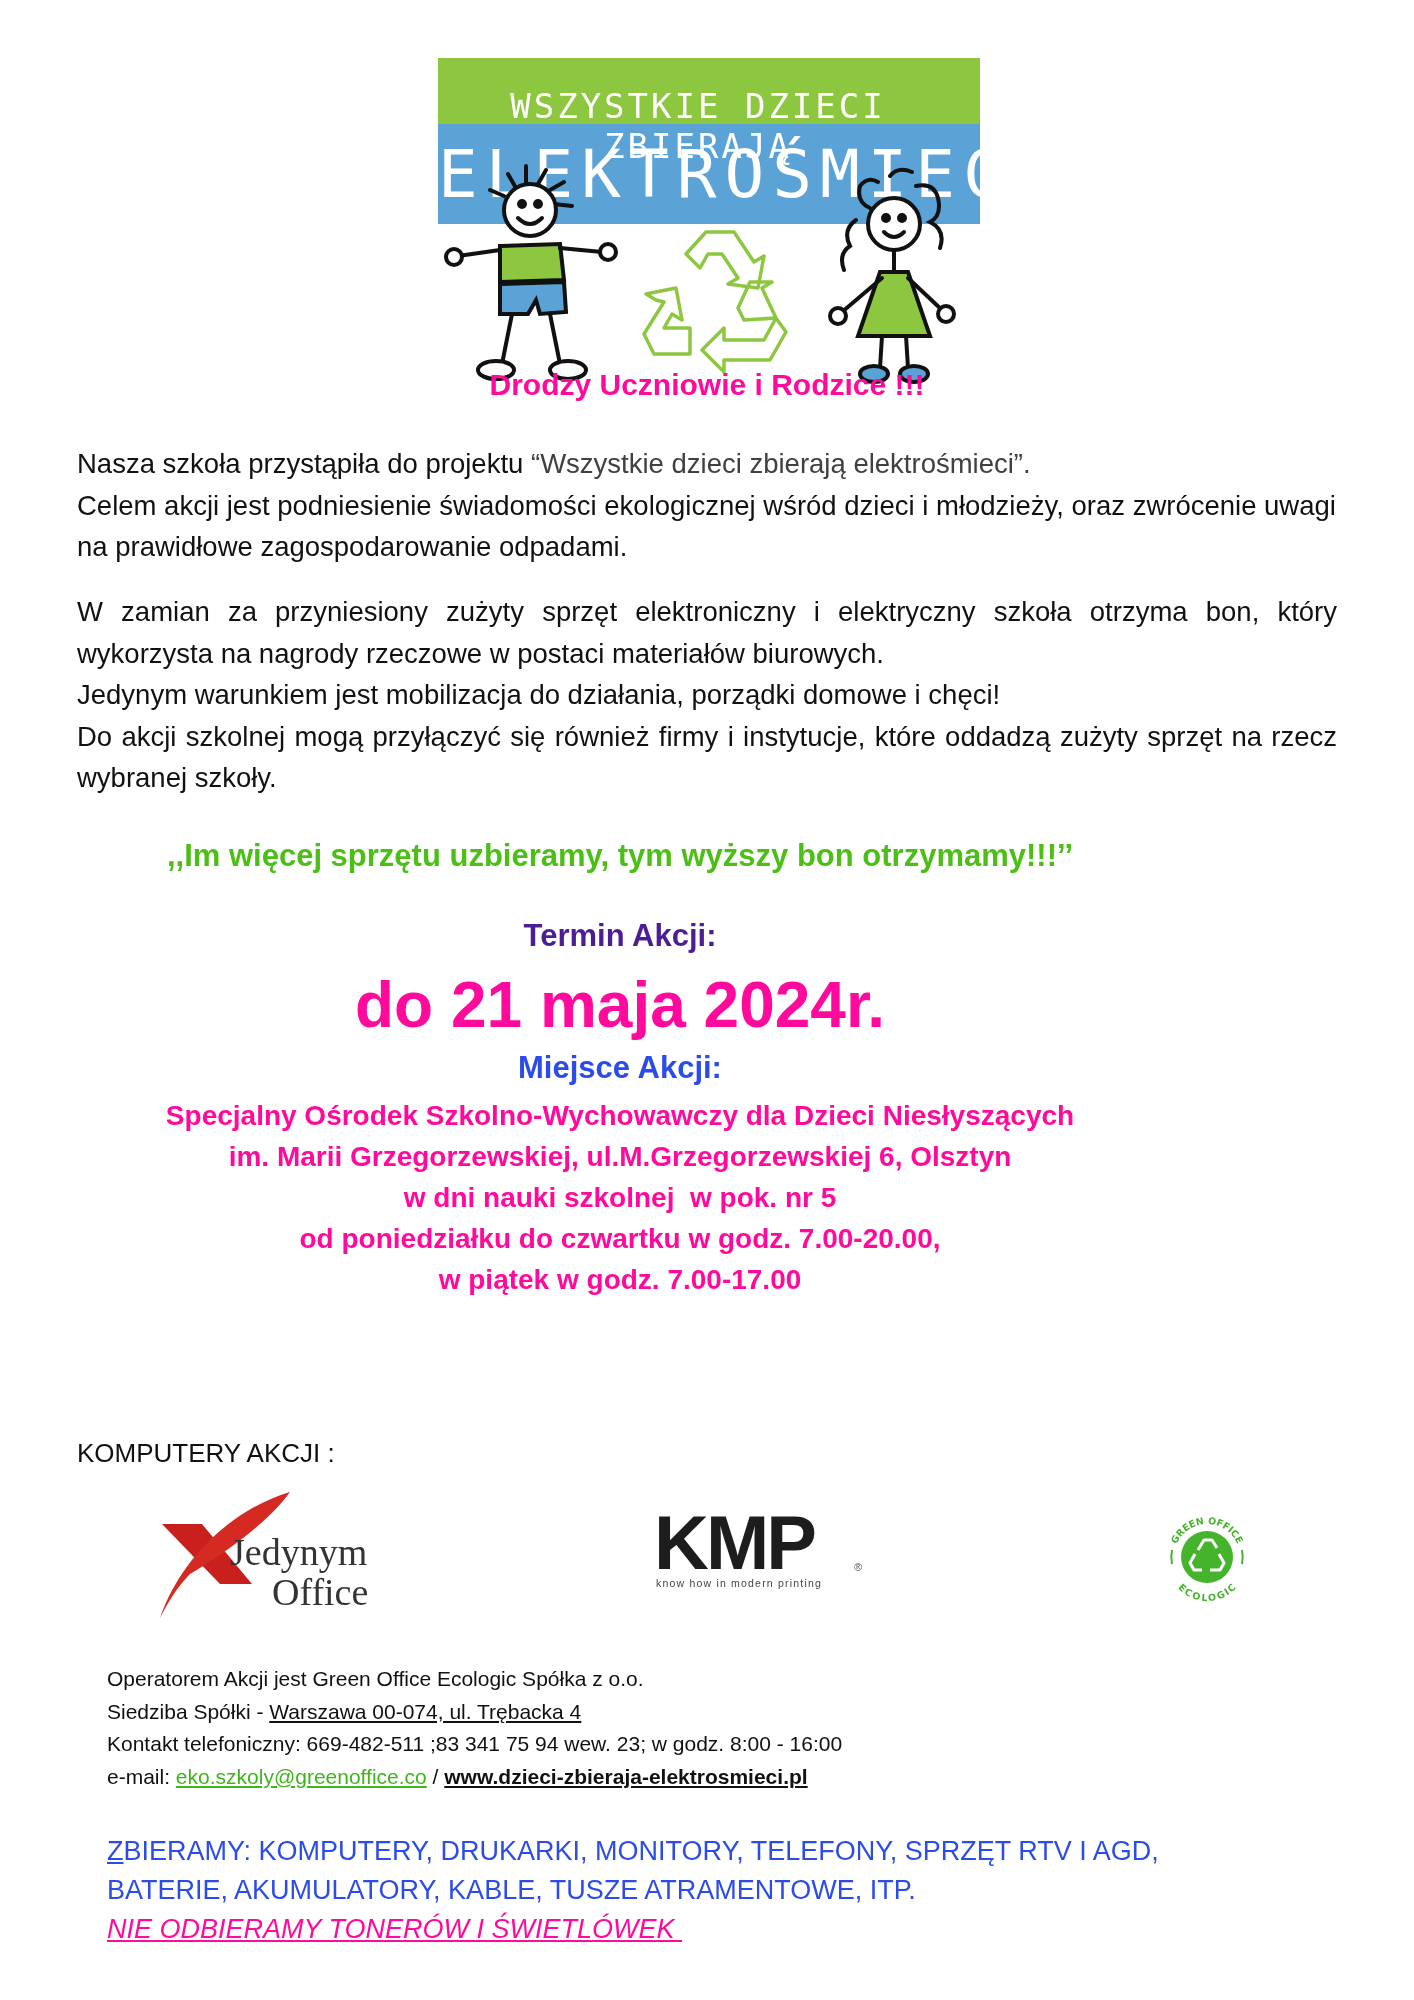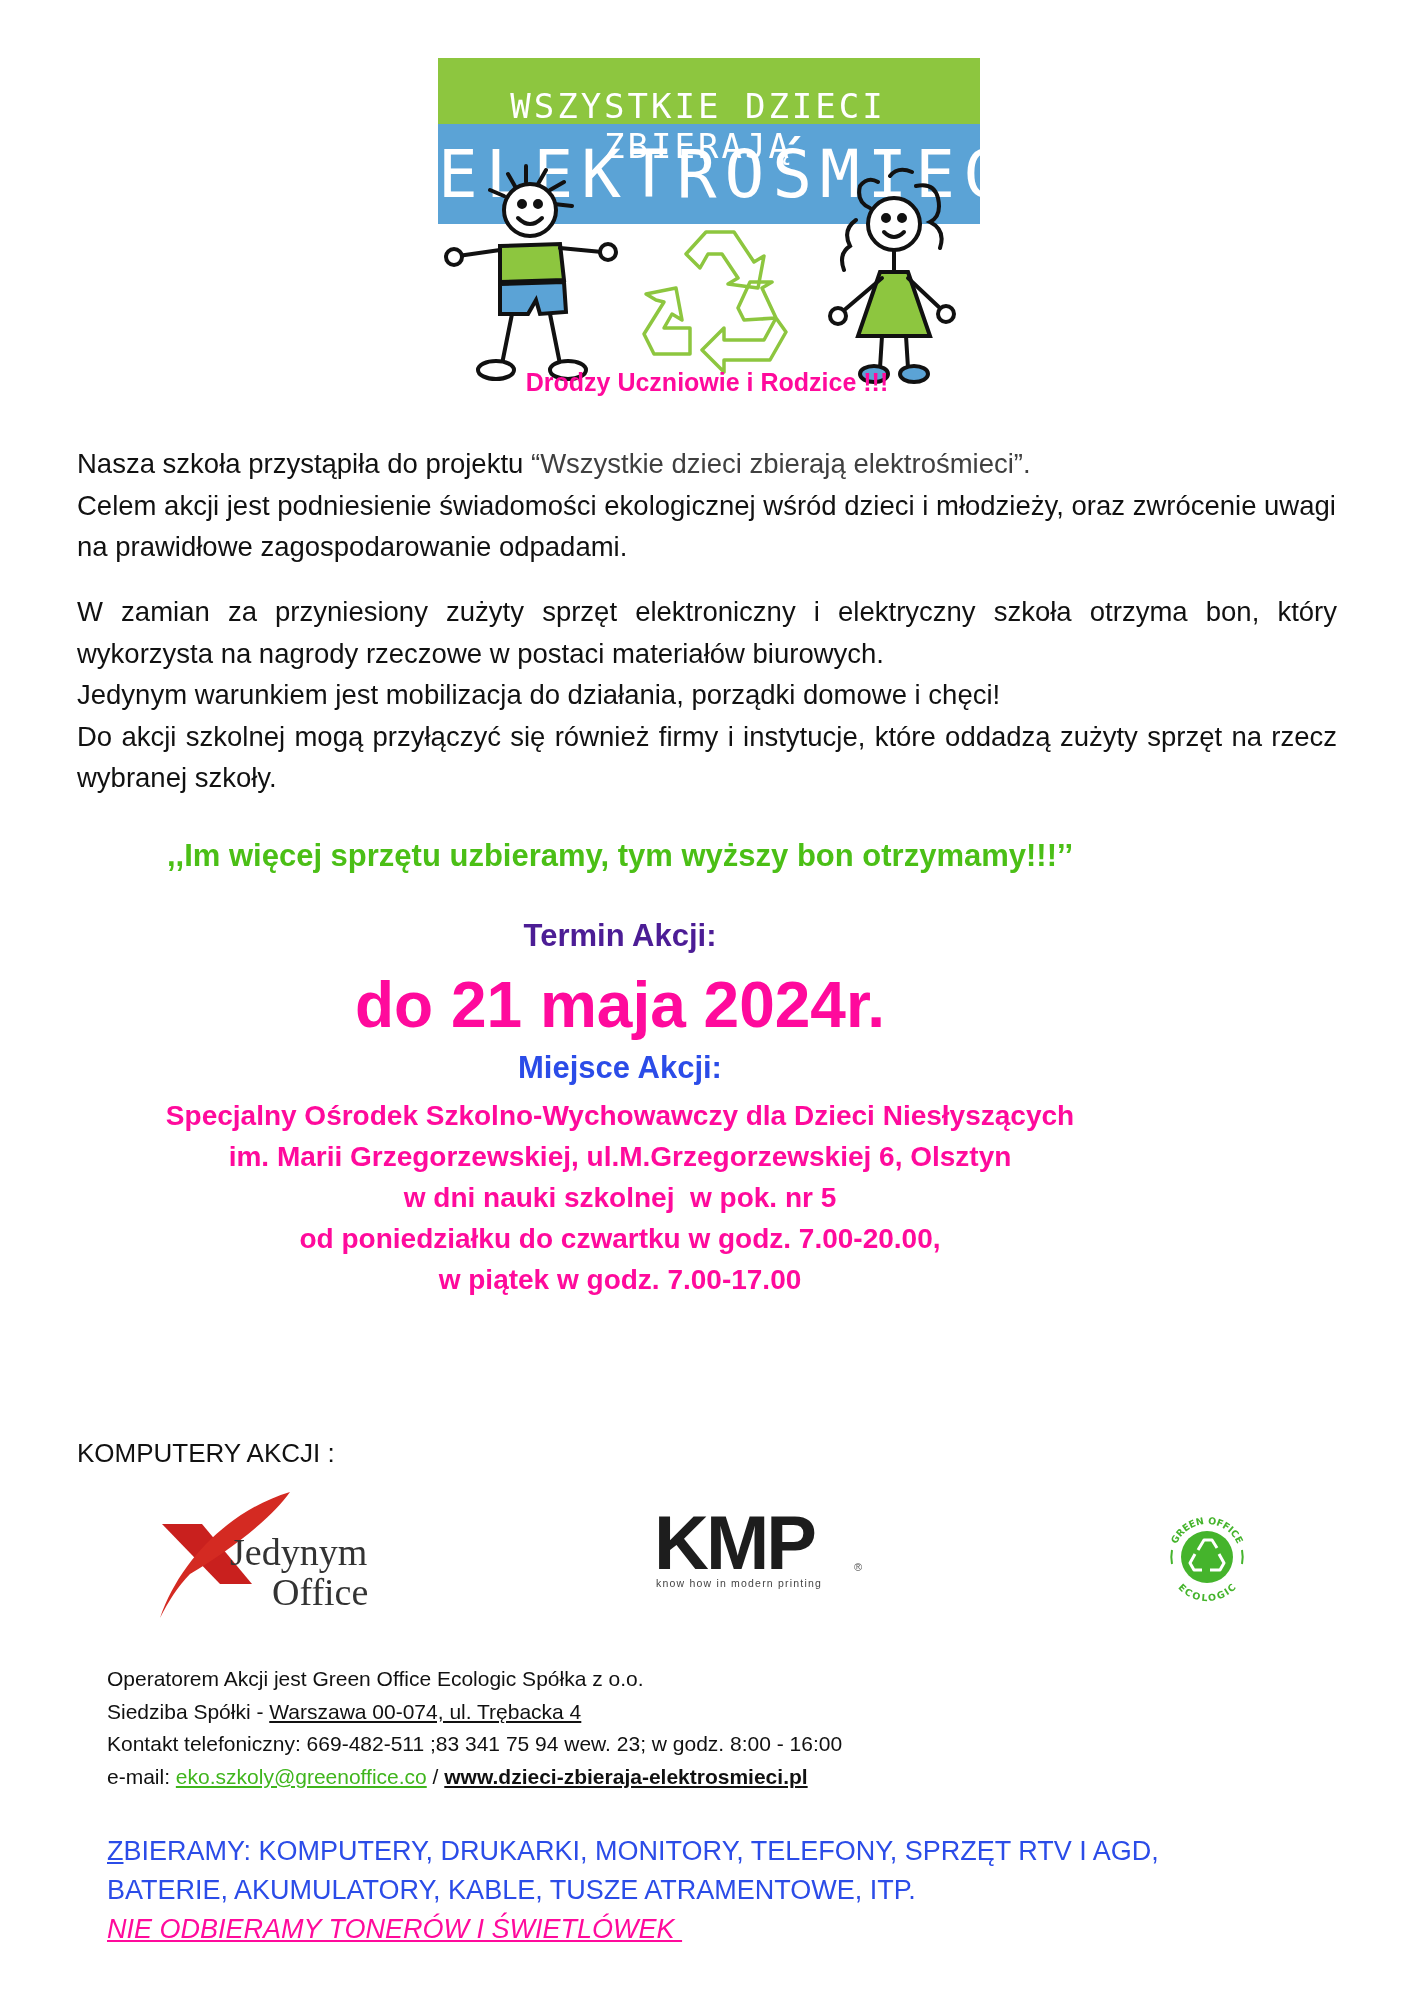--- a/index.html
+++ b/index.html
@@ -12,21 +12,21 @@
   #logo .bar-green { position: absolute; left: 0; top: 0; width: 542px; height: 66px; background: #8dc63f; }
   #logo .bar-blue  { position: absolute; left: 0; top: 66px; width: 542px; height: 100px; background: #5ba3d6; }
   #logo .t1 { position: absolute; left: 0; top: 28px; width: 484px; text-align: center; color: #ffffff;
               font-family: "DejaVu Sans Mono", monospace; font-size: 34px; letter-spacing: 3px; font-weight: normal; margin-left: 18px; }
   #logo .t2 { position: absolute; left: 0; top: 78px; width: 542px; text-align: center; color: #ffffff;
               font-family: "DejaVu Sans Mono", monospace; font-size: 66px; letter-spacing: 8px; }
   #logo svg { position: absolute; left: 0; top: 0; }
 
   
   #greeting { left: 0; top: 368px; width: 1414px; text-align: center; color: #ff0a9c;
-              font-weight: bold; font-size: 25px; }
+              font-weight: bold; font-size: 30px; }
 
   
   .body { left: 77px; width: 1260px; font-size: 27.5px; line-height: 41.6px; color: #111111; }
   #para1 { top: 443px; }
   #para2 { top: 591px; text-align: justify; }
   #para2 .last-line { text-align-last: left; }
   .proj { color: #404040; font-weight: normal; }
 
   .center { left: 0; width: 1240px; text-align: center; }
   #quote { top: 838px; color: #4bbf16; font-weight: bold; font-size: 31px; }

